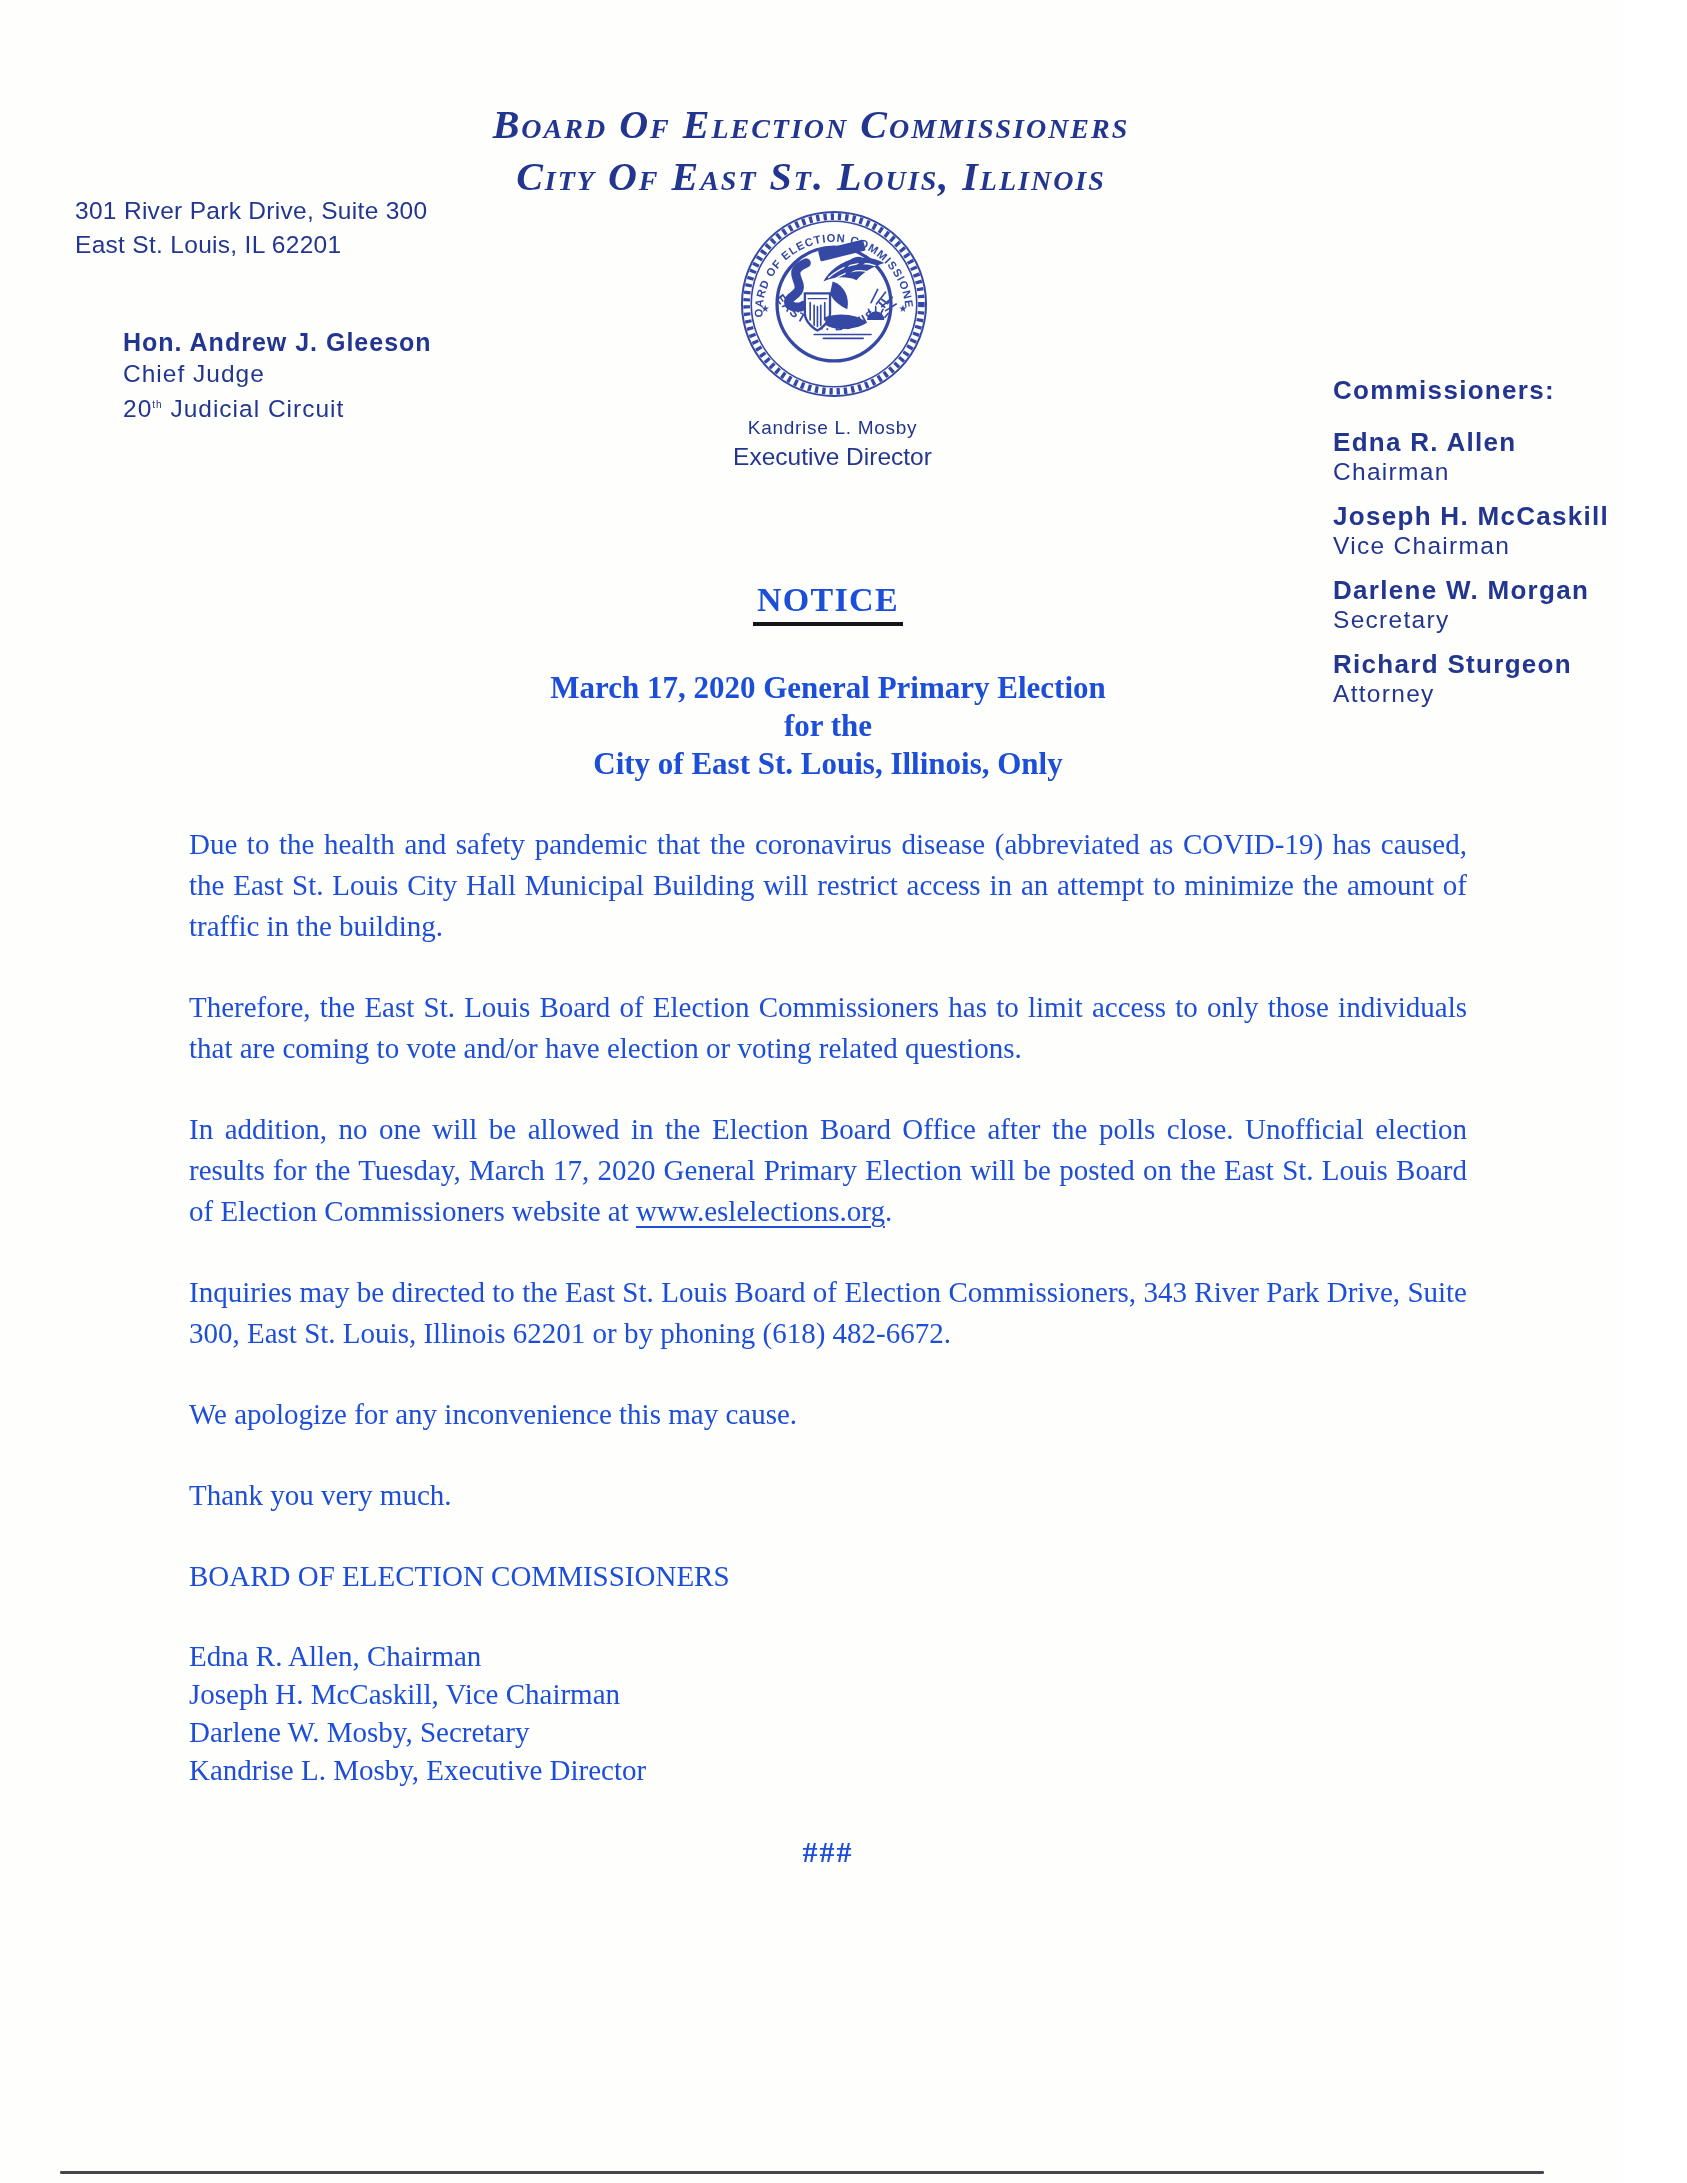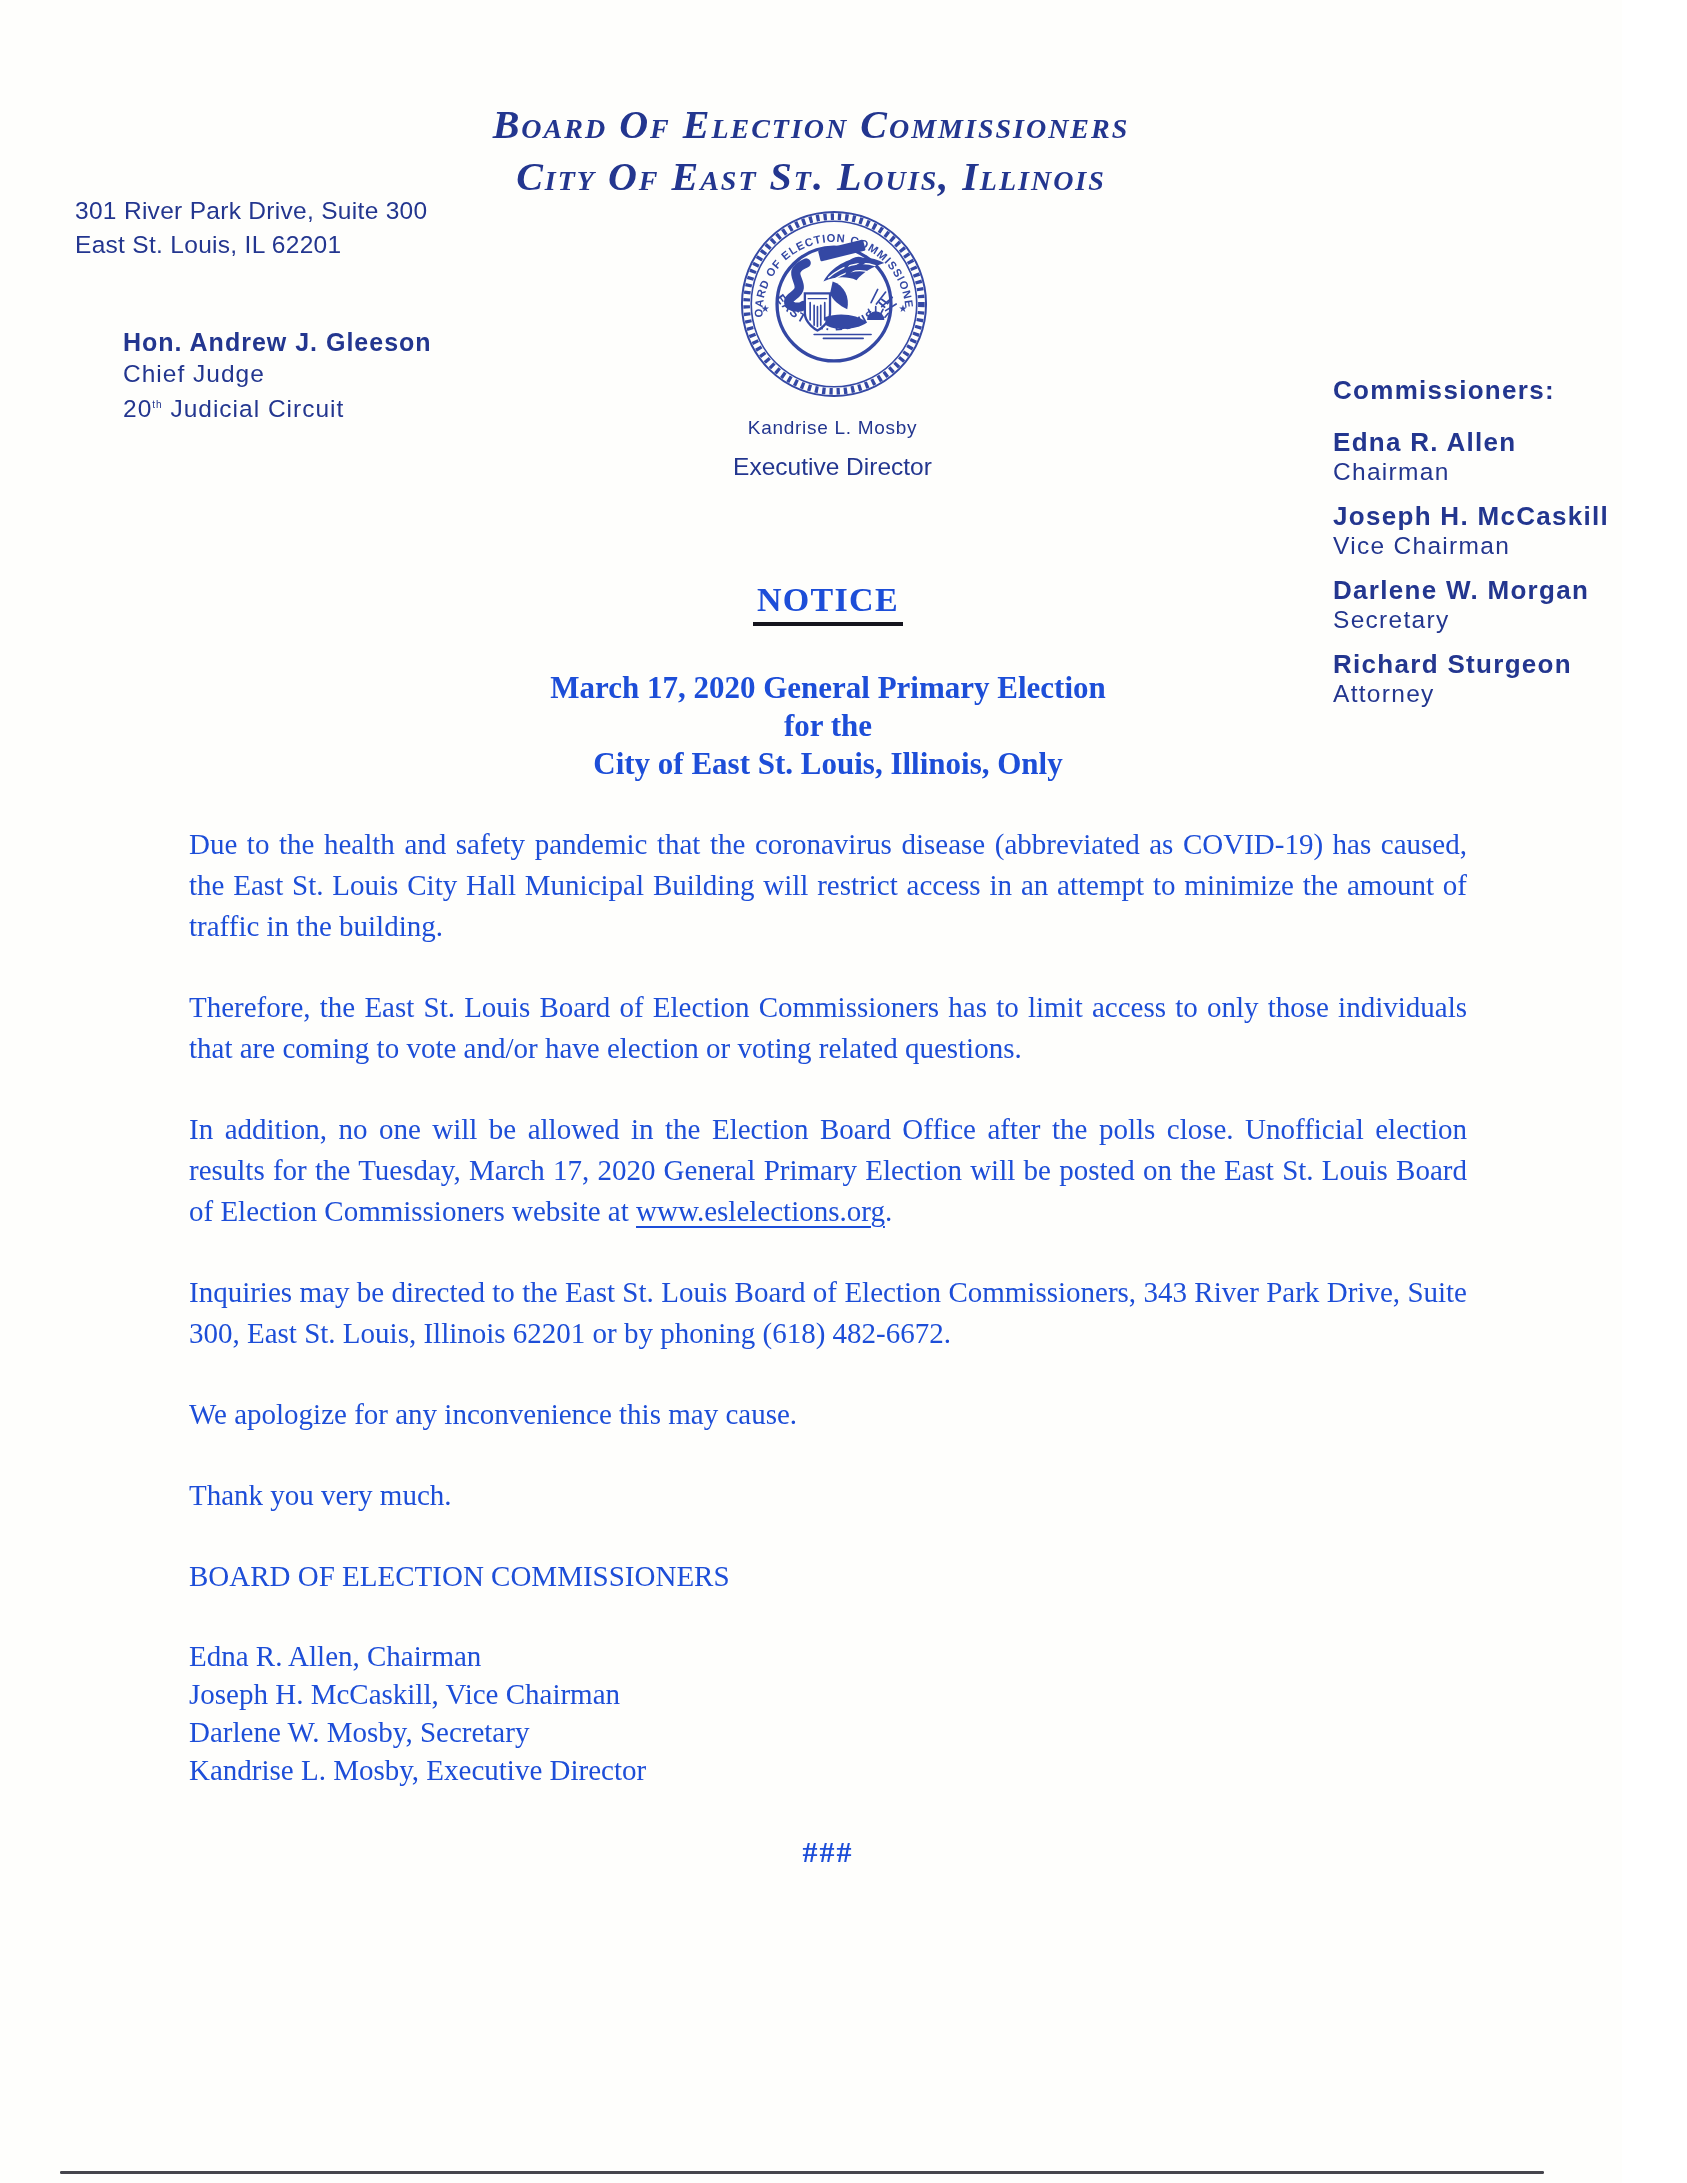--- a/index.html
+++ b/index.html
@@ -36,21 +36,21 @@
   .judge .name { font-weight:bold; font-size:25px; }
   .judge sup { font-size:10px; }
 
   .seal { position:absolute; left:736px; top:206px; width:196px; height:196px; }
 
   .director {
     position:absolute; left:634px; top:417px; width:397px;
     text-align:center; color:#23368f;
   }
   .director .name { font-weight:normal; font-size:19px; letter-spacing:0.7px; }
-  .director .role { font-size:24.5px; margin-top:14px; }
+  .director .role { font-size:24.5px; margin-top:4px; }
 
   .commissioners {
     position:absolute; left:1333px; top:376px;
     color:#23368f; letter-spacing:1.3px;
   }
   .commissioners .heading { font-weight:bold; font-size:26px; line-height:29px; margin-bottom:22.5px; }
   .commissioners .member { margin-bottom:16px; }
   .commissioners .member .name { font-weight:bold; font-size:26px; line-height:29px; }
   .commissioners .member .role { font-size:24.5px; line-height:29px; }
 

